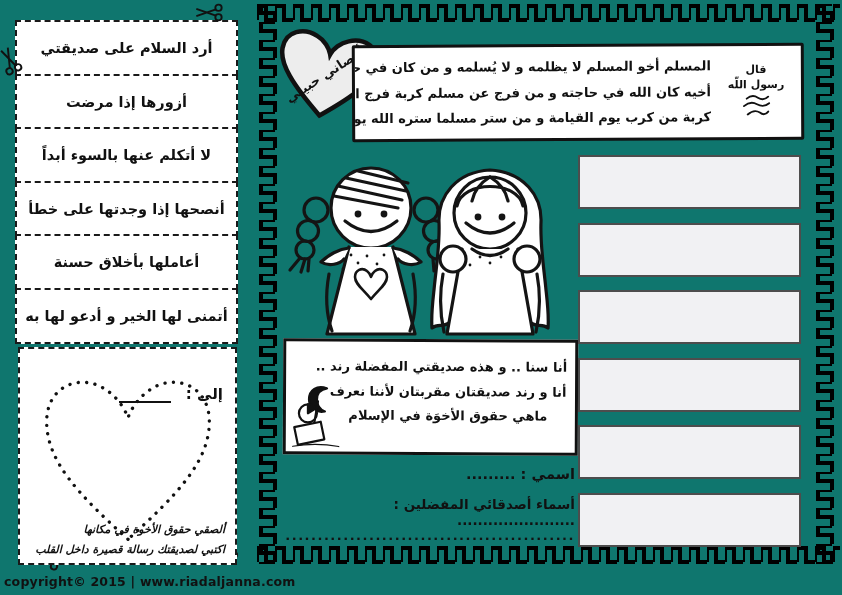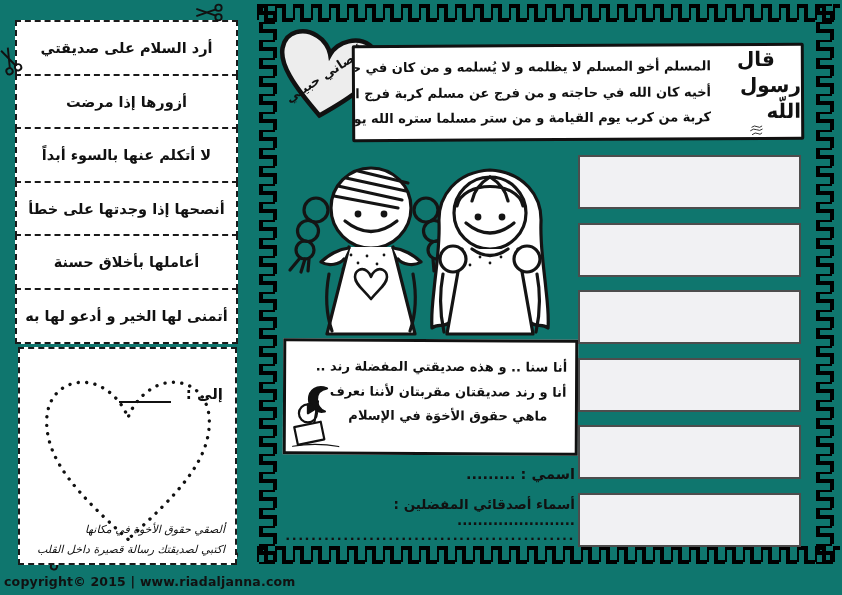--- a/index.html
+++ b/index.html
@@ -19,42 +19,42 @@
     position:absolute;left:18px;top:347px;width:219px;height:218px;
     border:2.5px dashed #1a1a1a;box-sizing:border-box;background:#fff;
   }
   #to-line{
     position:absolute;top:36px;right:12px;direction:rtl;display:flex;align-items:flex-end;gap:15px;
     font-weight:bold;font-size:15px;
   }
   #to-line .blank{width:52px;height:13px;border-bottom:2px solid #111;}
   #instructions{
     position:absolute;right:10px;bottom:3px;text-align:right;direction:rtl;
-    font-style:italic;font-size:11px;line-height:1.8;font-weight:normal;
+    font-style:italic;font-size:11px;line-height:1.8;font-weight:bold;
   }
   #copyright{
     position:absolute;left:4px;top:574px;font-size:12.5px;font-weight:bold;white-space:nowrap;
     letter-spacing:0.2px;
   }
   .scissors{position:absolute;}
   
   #page-border-svg{position:absolute;left:255px;top:0;}
   #badge{position:absolute;left:270px;top:28px;width:112px;height:100px;}
   #badge-label{
     position:absolute;inset:0;display:flex;align-items:center;justify-content:center;
     transform:rotate(-33deg) translate(1px,-4px);font-weight:bold;font-size:13px;direction:rtl;
   }
   #hadith-frame{
     position:absolute;left:352px;top:44px;width:452px;height:97px;box-sizing:border-box;
     border:3.5px solid #111;border-radius:2px;background:#fff;
     display:flex;direction:rtl;transform:rotate(-0.3deg);
   }
   .hadith-speaker{
     width:90px;display:flex;flex-direction:column;align-items:center;justify-content:center;
-    font-weight:bold;font-size:20px;line-height:1.3;
+    font-weight:bold;font-size:11px;line-height:1.3;
   }
   .hadith-text{
     flex:1;display:flex;flex-direction:column;justify-content:center;text-align:center;
     font-weight:bold;font-size:13px;line-height:1.95;direction:rtl;white-space:nowrap;overflow:hidden;
   }
   #girls{position:absolute;left:280px;top:156px;}
   #speech-box{
     position:absolute;left:283px;top:339px;width:295px;height:116px;box-sizing:border-box;
     border:3px solid #111;background:#fff;transform:rotate(0.3deg);
   }

